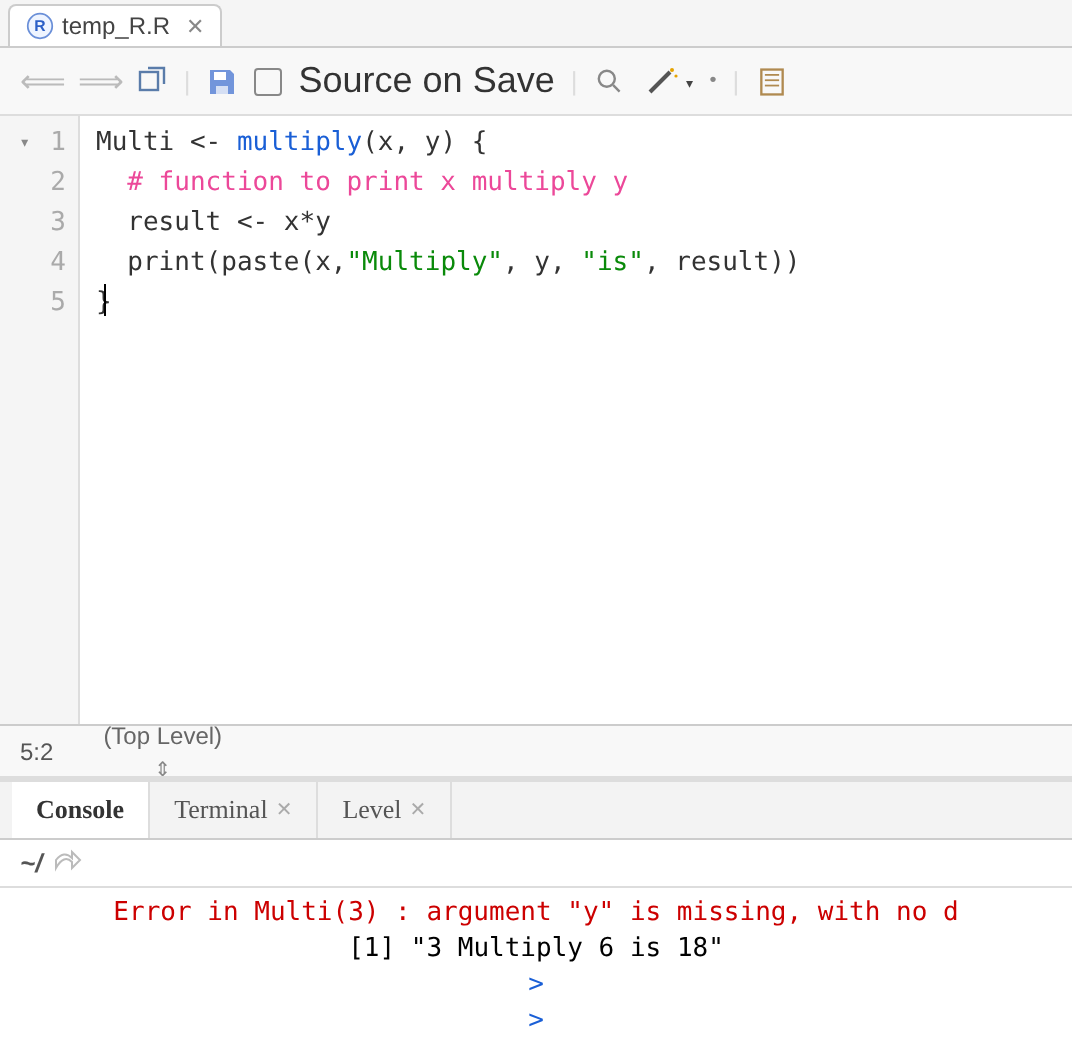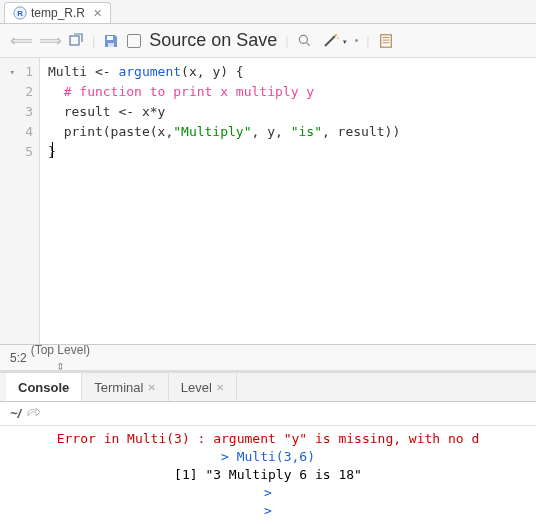--- a/index.html
+++ b/index.html
@@ -17,23 +17,23 @@
 .editor-area { display: flex; flex: 1; overflow: hidden; background: #fff; }
 .gutter { width: 40px; background: #f5f5f5; border-right: 1px solid #ddd; padding-top: 4px; color: #aaa; font-family: "Lucida Console", Monaco, monospace; font-size: 13px; text-align: right; }
 .gutter div { padding-right: 6px; line-height: 20px; height: 20px; }
 .gutter .fold-marker { position: relative; }
 .gutter .fold-marker::after { content: "▾"; position: absolute; right: 24px; color: #888; font-size: 9px; }
 .code { flex: 1; padding: 4px 8px; font-family: "Lucida Console", Monaco, monospace; font-size: 13px; line-height: 20px; color: #333; white-space: pre; position: relative; }
 .kw { color: #1a5fd6; }
 .cm { color: #ec4899; }
 .st { color: #0a8a0a; }
 .cursor-line { position: absolute; top: 84px; left: 12px; height: 16px; border-left: 1px solid #000; }
-.status-bar { display: flex; align-items: center; padding: 4px 10px; border-top: 1px solid #ccc; background: #f8f8f8; font-size: 12px; color: #555; height: 26px; gap: 4px; text-align: right; }
+.status-bar { display: flex; align-items: center; padding: 4px 10px; border-top: 1px solid #ccc; background: #f8f8f8; font-size: 12px; color: #555; height: 26px; gap: 25px; text-align: right; }
 .scope-sel { display: flex; align-items: center; gap: 4px; color: #666; flex-direction: column; }
-.bottom-tabs { display: flex; border-top: 3px solid #ddd; border-bottom: 1px solid #ccc; background: #f3f3f3; height: 32px; padding: 0 6px; }
+.bottom-tabs { display: flex; border-top: 3px solid #ddd; border-bottom: 1px solid #ccc; background: #f3f3f3; height: 32px; padding: 0 6px; font-family: Liberation Serif, serif; }
 .btab { padding: 6px 12px; font-size: 13px; color: #555; border-right: 1px solid #ddd; display: flex; align-items: center; gap: 4px; }
 .btab.active { font-weight: bold; background: #fff; color: #333; }
 .btab .close-x { color: #aaa; font-size: 10px; }
 .console-header { padding: 4px 10px; display: flex; align-items: center; gap: 6px; font-style: italic; color: #555; font-weight: bold; border-bottom: 1px solid #ddd; background:#fff; }
 .console-body { padding: 4px 10px; font-family: "Lucida Console", Monaco, monospace; font-size: 13px; line-height: 18px; background: #fff; flex-shrink: 0; text-align: center; }
 .err-line { color: #c00; overflow: hidden; white-space: nowrap; }
 .prompt-blue { color: #1a5fd6; }
 .prompt-gt { color: #1a5fd6; }
 </style>
 </head>
@@ -99,21 +99,21 @@
 </div>
 
 <div class="editor-area">
   <div class="gutter">
     <div class="fold-marker">1</div>
     <div>2</div>
     <div>3</div>
     <div>4</div>
     <div>5</div>
   </div>
-  <div class="code"><span>Multi &lt;- </span><span class="kw">argument</span><span>(x, y) {</span>
+  <div class="code"><span>Multi &lt;- </span><span class="kw">multiply</span><span>(x, y) {</span>
 <span class="cm">  # function to print x multiply y</span>
 <span>  result &lt;- x*y</span>
 <span>  print(paste(x,</span><span class="st">"Multiply"</span><span>, y, </span><span class="st">"is"</span><span>, result))</span>
 <span>}</span><span class="cursor-line"></span></div>
 </div>
 
 <div class="status-bar">
   <span>5:2</span>
   <span class="scope-sel">
     <span>(Top Level)</span>
@@ -139,17 +139,16 @@
   <span>~/</span>
   <span style="color:#aaa">
     <svg width="14" height="12" viewBox="0 0 14 12">
         <path d="M1 6 Q5 1 9 5 L9 2 L13 6 L9 10 L9 7 Q5 3 1 10 Z" fill="none" stroke="#bbb" stroke-width="1"></path>
       </svg>
   </span>
 </div>
 
 <div class="console-body">
   <div class="err-line">Error in Multi(3) : argument "y" is missing, with no d</div>
-  <div><span class="prompt-gt">&gt;</span> <span class="prompt-blue">Multi(3,6)</span></div>
   <div>[1] "3 Multiply 6 is 18"</div>
   <div><span class="prompt-gt">&gt;</span></div>
   <div><span class="prompt-gt">&gt;</span> </div>
 </div>
 
 </body></html>

